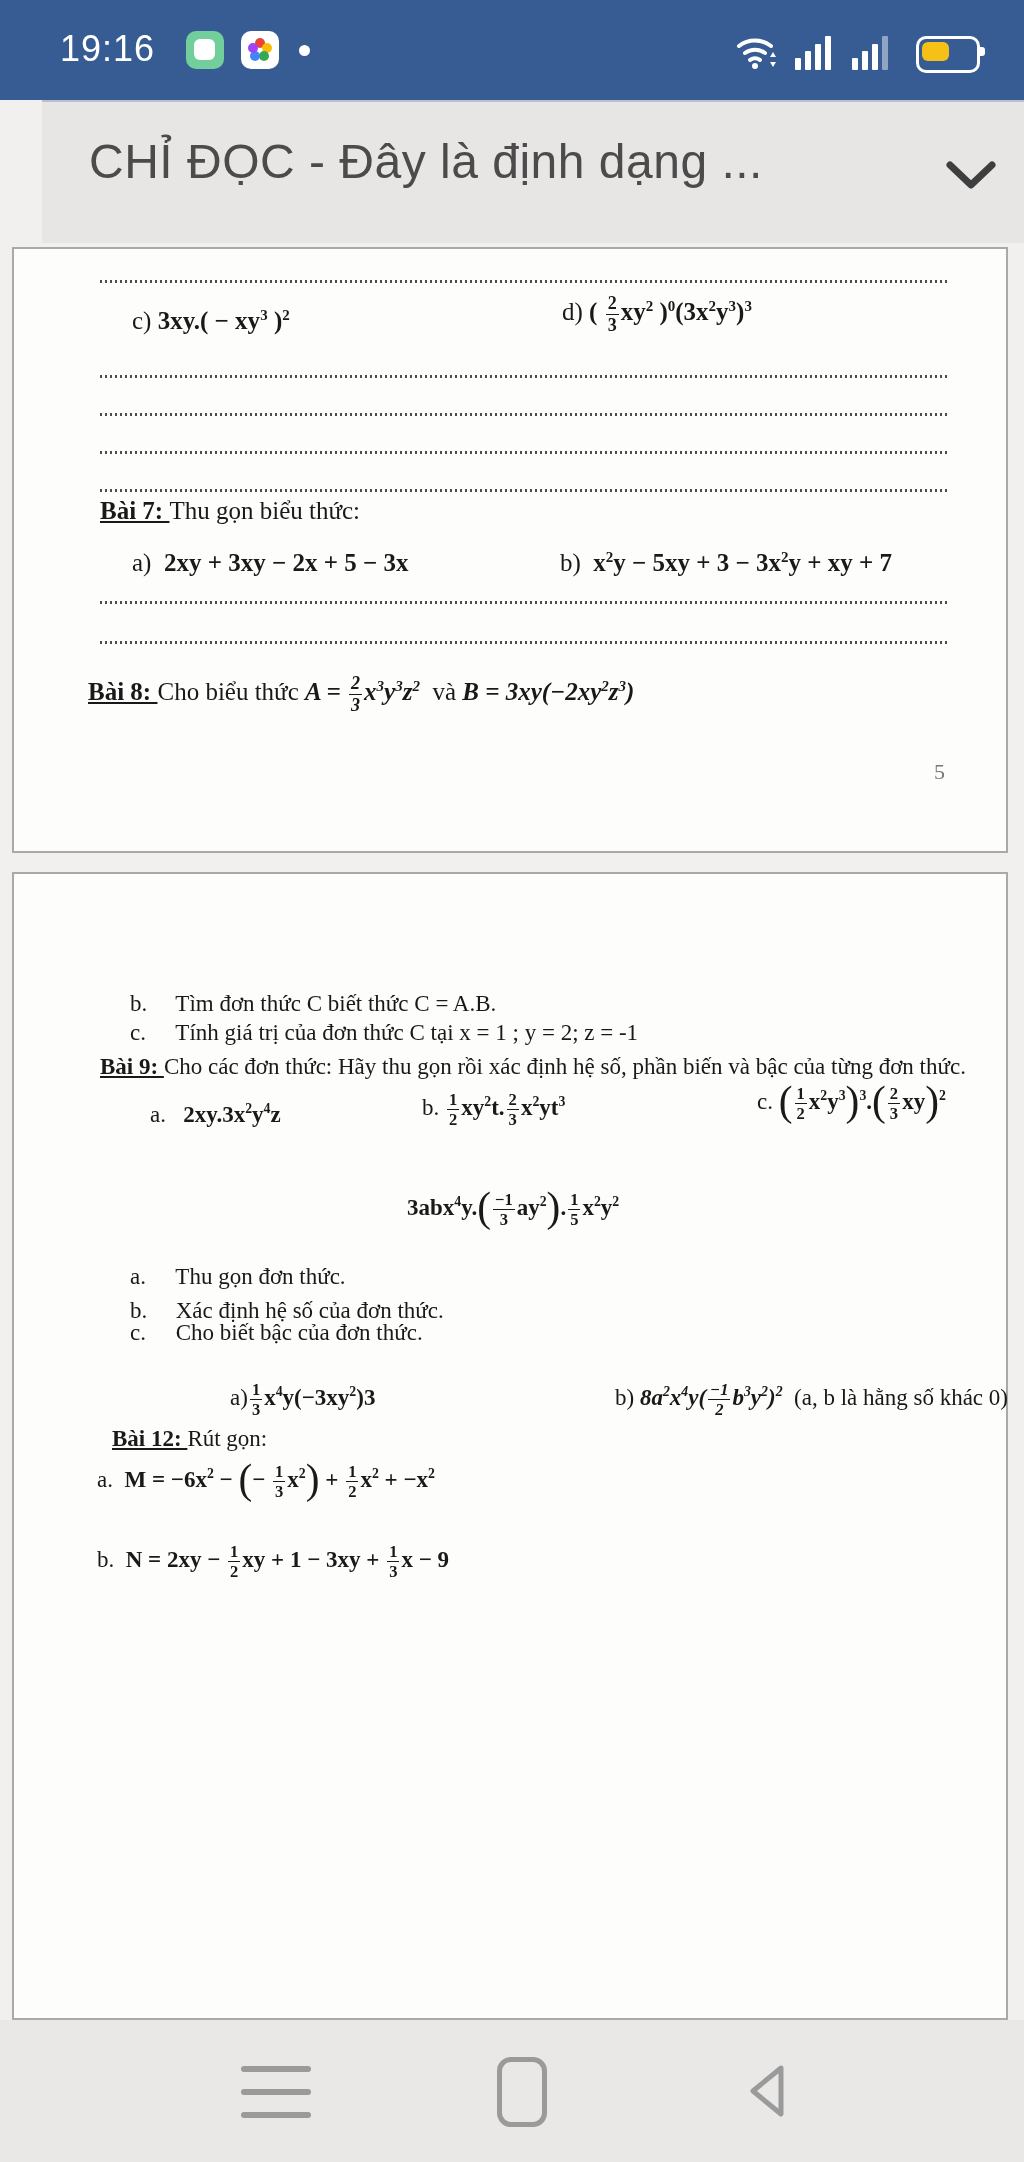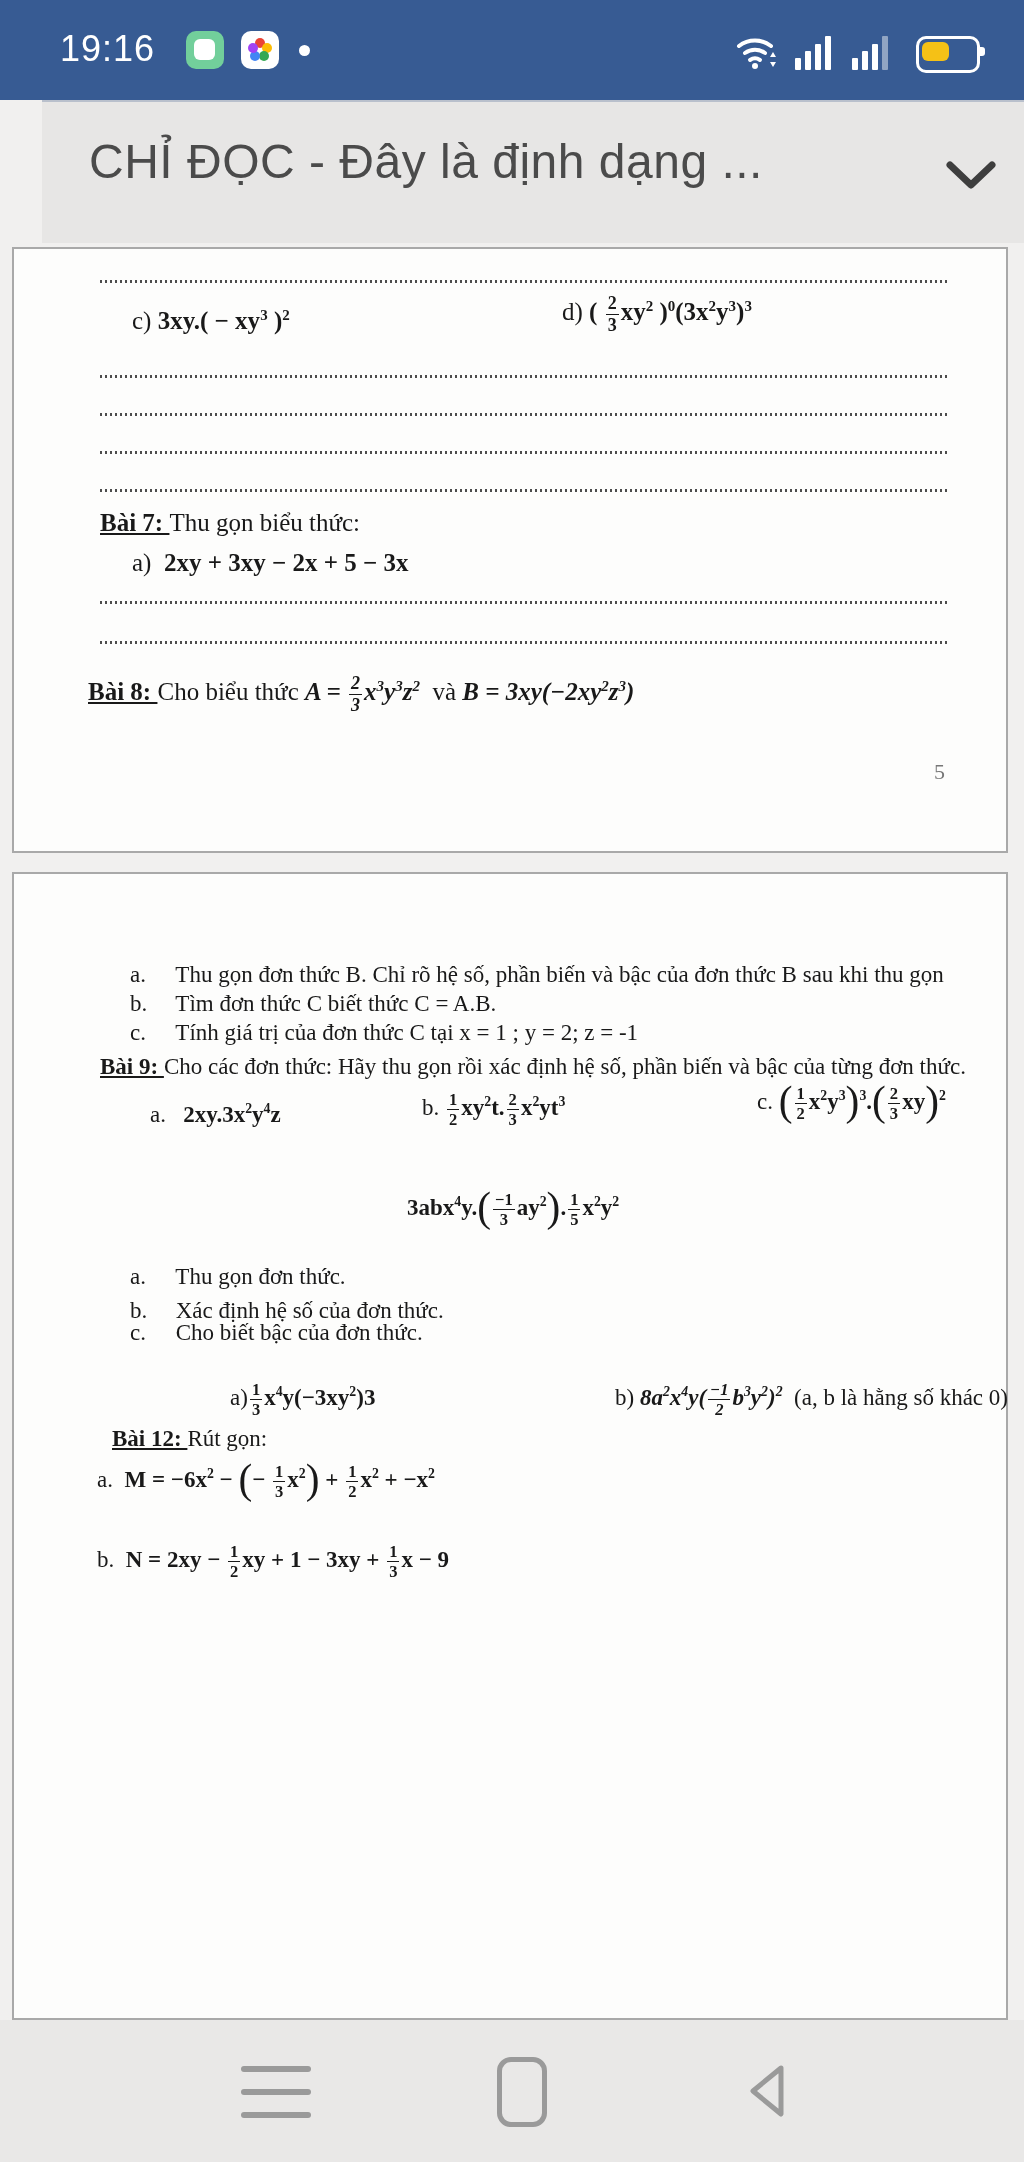--- a/index.html
+++ b/index.html
@@ -133,28 +133,32 @@
             <span class="fn">2</span>
             <span class="fd">3</span>
           </span>xy<sup>2</sup> )<sup>0</sup>(3x<sup>2</sup>y<sup>3</sup>)<sup>3</sup></span>
     </div>
 
     <div class="dots" style="top:126px"></div>
     <div class="dots" style="top:164px"></div>
     <div class="dots" style="top:202px"></div>
     <div class="dots" style="top:240px"></div>
 
-    <div class="row t25" style="left:86px;top:260px">
+    <div class="row t25" style="left:86px;top:248px">
       <span class="bai">Bài 7: </span>
       <span>Thu gọn biểu thức: </span>
     </div>
 
     <div class="row t25" style="left:118px;top:300px">
       <span class="lbl">a) </span>&nbsp;
       <span class="math">2xy + 3xy − 2x + 5 − 3x</span>
+    </div>
+    <div class="row t25" style="left:546px;top:300px">
+      <span class="lbl">b) </span>&nbsp;
+      <span class="math">x<sup>2</sup>y − 5xy + 3 − 3x<sup>2</sup>y + xy + 7</span>
     </div>
 
     <div class="dots" style="top:352px"></div>
     <div class="dots" style="top:392px"></div>
 
     <div class="row t25" style="left:74px;top:424px">
       <span class="bai">Bài 8: </span>
       <span>Cho biểu thức </span>
       <span class="math it">A = <span class="frac">
             <span class="fn">2</span>
@@ -162,24 +166,20 @@
           </span>x<sup>3</sup>y<sup>3</sup>z<sup>2</sup></span>&nbsp;
       <span>và </span>
       <span class="math it">B = 3xy(−2xy<sup>2</sup>z<sup>3</sup>)</span>
     </div>
 
     <div class="row pgnum" style="left:920px;top:510px">5 </div>
   </div>
 
   <div class="page page2">
 
-    <div class="row t23" style="left:116px;top:88px">
-      <span class="lbl" style="width:40px">a. </span>
-      <span>Thu gọn đơn thức B. Chỉ rõ hệ số, phần biến và bậc của đơn thức B sau khi thu gọn </span>
-    </div>
     <div class="row t23" style="left:116px;top:117px">
       <span class="lbl" style="width:40px">b. </span>
       <span>Tìm đơn thức C biết thức C = A.B. </span>
     </div>
     <div class="row t23" style="left:116px;top:146px">
       <span class="lbl" style="width:40px">c. </span>
       <span>Tính giá trị của đơn thức C tại x = 1 ; y = 2; z = -1 </span>
     </div>
 
     <div class="row t23" style="left:86px;top:180px">

